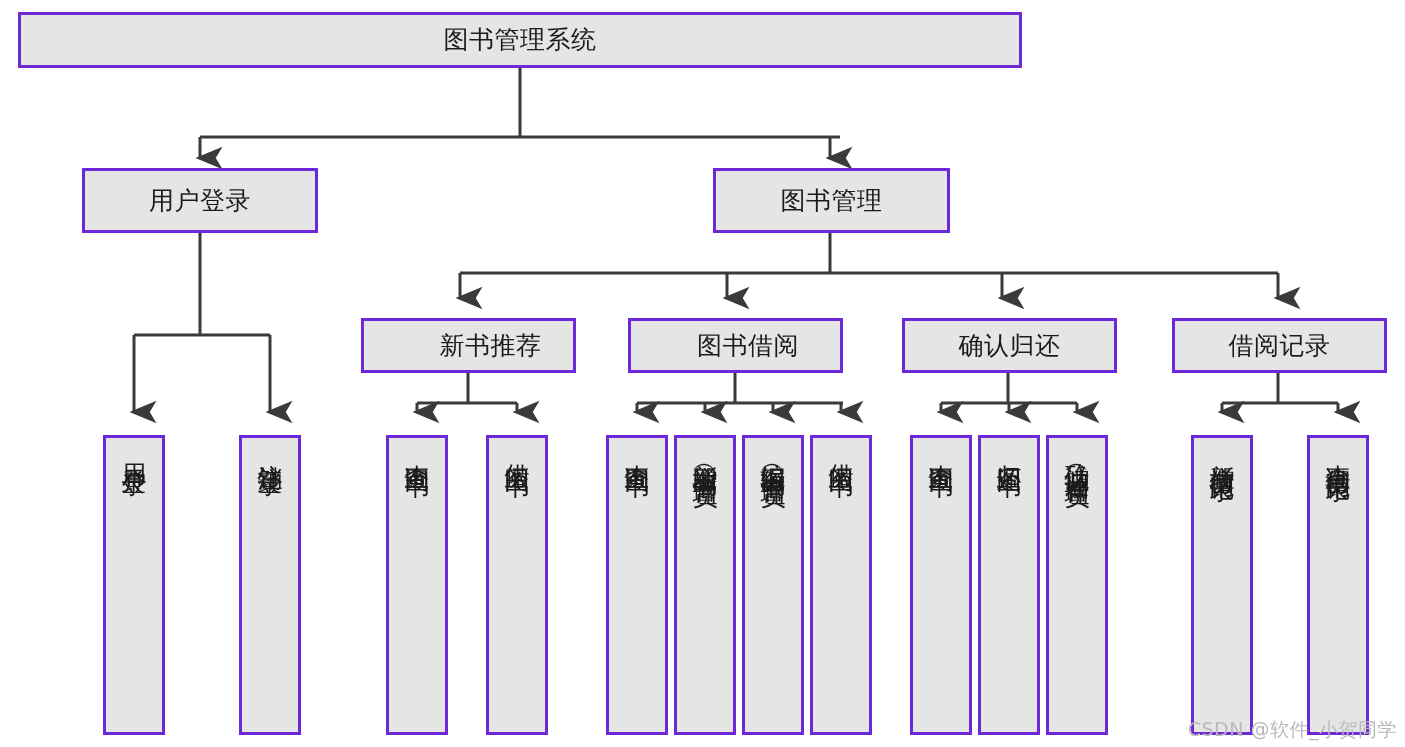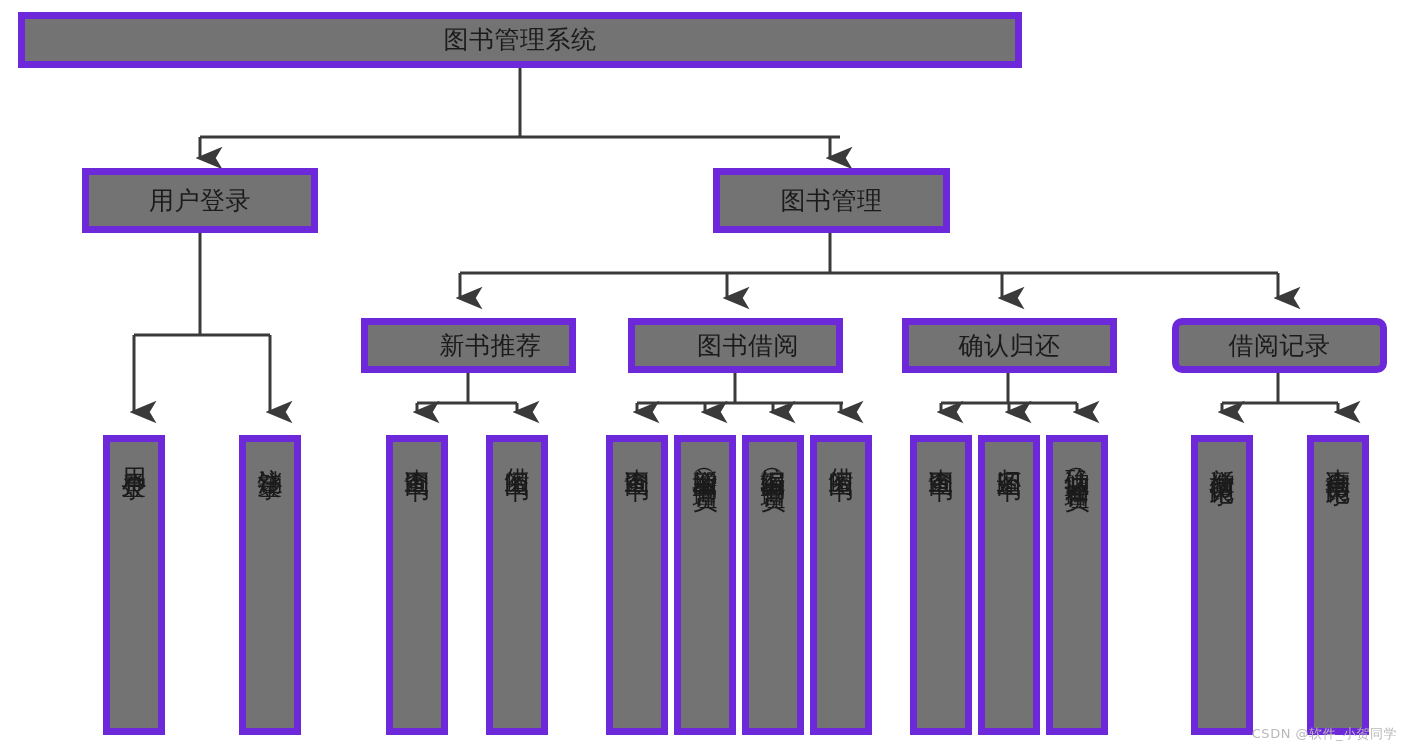--- a/index.html
+++ b/index.html
@@ -1,31 +1,31 @@
 <!DOCTYPE html>
 <html><head>
 <meta charset="utf-8">
 <style>
   html,body{margin:0;padding:0;background:#ffffff;}
   body{width:1405px;height:747px;overflow:hidden;
        font-family:"DejaVu Sans","Liberation Sans",sans-serif;}
   #stage{position:relative;width:1405px;height:747px;background:#fff;}
   svg.wires{position:absolute;left:0;top:0;width:1405px;height:747px;}
-  .node{position:absolute;box-sizing:border-box;background:#737373;
-        border:7px solid #6d28d9;display:flex;align-items:center;
+  .node{position:absolute;box-sizing:border-box;background:#e5e5e5;
+        border:3px solid #6d28d9;display:flex;align-items:center;
         justify-content:center;color:#1b1b1b;}
   .node .lbl{display:block;text-align:center;line-height:1.18;}
   .node.horiz .lbl{font-size:25px;letter-spacing:.5px;}
   .node.root .lbl{font-size:25px;}
   .node.vert{padding-top:6px;align-items:flex-start;justify-content:center;}
   .node.vert .lbl{writing-mode:vertical-rl;text-orientation:upright;
         font-size:25px;line-height:1.0;letter-spacing:3px;white-space:normal;
         max-height:285px;}
   .node.vert.tall .lbl{max-height:292px;}
-  .watermark{position:absolute;right:8px;bottom:4px;font-size:13px;
+  .watermark{position:absolute;right:8px;bottom:4px;font-size:19px;
         color:#b9b9b9;letter-spacing:.5px;white-space:nowrap;}
 </style>
 </head>
 <body>
 
 <div id="stage">
 
   <svg class="wires" viewBox="0 0 1405 747" xmlns="http://www.w3.org/2000/svg">
     <defs>
       <marker id="arrow" viewBox="0 0 12 12" refX="6" refY="10" markerWidth="9" markerHeight="9" orient="auto-start-reverse">
@@ -89,21 +89,21 @@
 
   <div class="node horiz" style="left:361px;top:318px;width:215px;height:55px;padding-left:44px;">
     <span class="lbl">新书推荐</span>
   </div>
   <div class="node horiz" style="left:628px;top:318px;width:215px;height:55px;padding-left:25px;">
     <span class="lbl">图书借阅</span>
   </div>
   <div class="node horiz" style="left:902px;top:318px;width:215px;height:55px;">
     <span class="lbl">确认归还</span>
   </div>
-  <div class="node horiz" style="left:1172px;top:318px;width:215px;height:55px;border-radius:10px;">
+  <div class="node horiz" style="left:1172px;top:318px;width:215px;height:55px;">
     <span class="lbl">借阅记录</span>
   </div>
 
   <div class="node vert" style="left:103px;top:435px;width:62px;height:300px;">
     <span class="lbl">用户登录</span>
   </div>
   <div class="node vert" style="left:239px;top:435px;width:62px;height:300px;">
     <span class="lbl">注销登录</span>
   </div>
 

